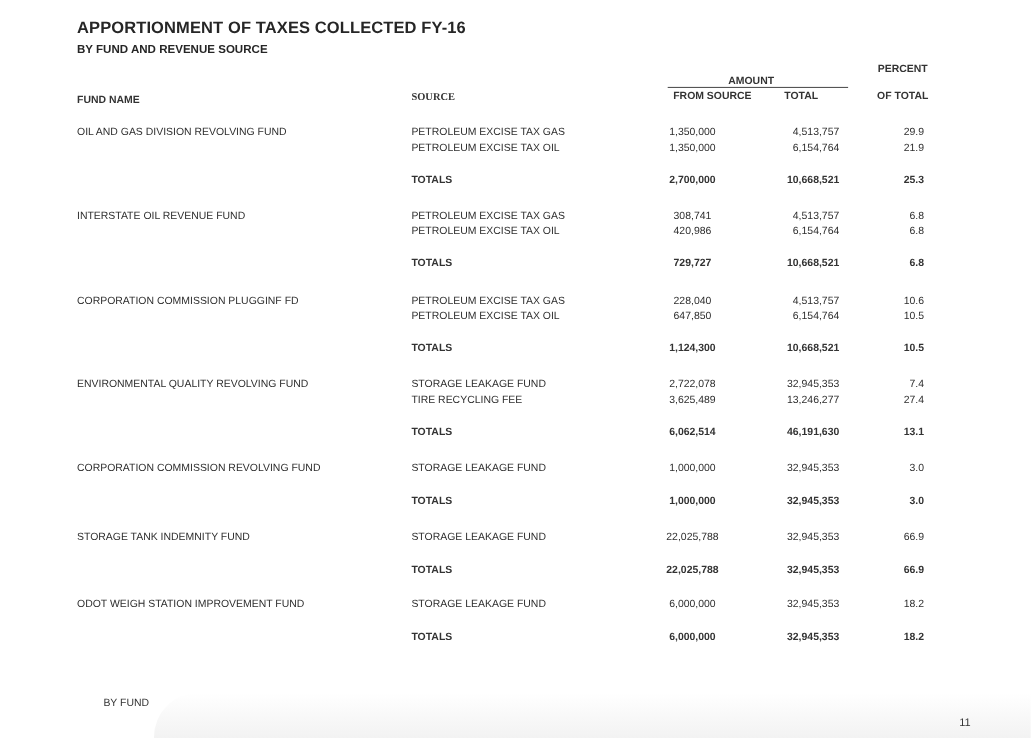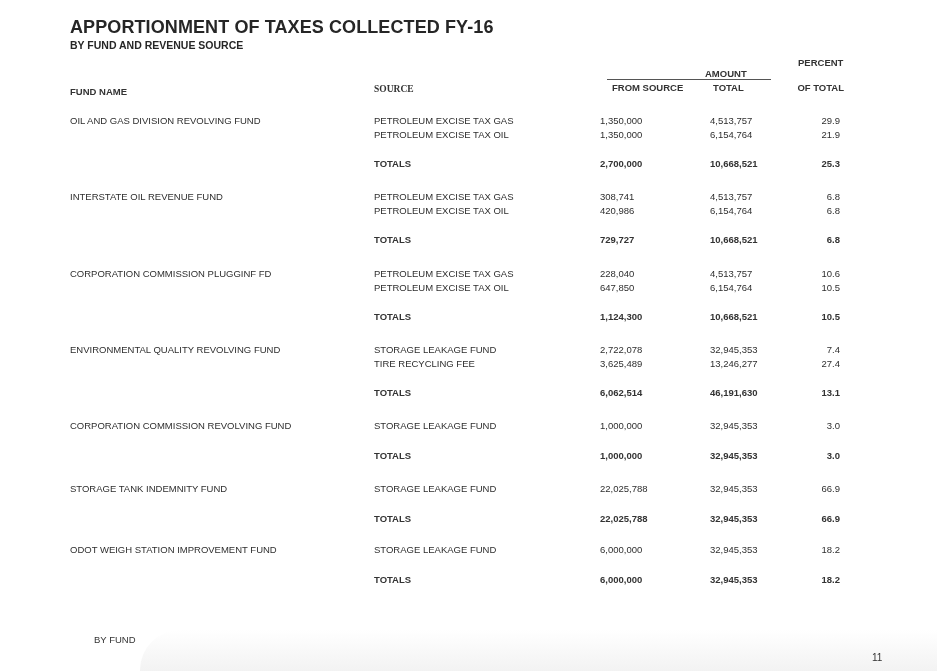--- a/index.html
+++ b/index.html
@@ -9,39 +9,39 @@
       font-family: "Liberation Sans", sans-serif;
       color: #2b2b2b;
     }
     .page { position: absolute; left: 0; top: 0; width: 937px; height: 671px; }
     .shade {
       position: absolute; left: 140px; top: 630px; width: 800px; height: 45px;
       background: linear-gradient(to bottom, rgba(255,255,255,0) 0%, rgba(230,230,230,0.55) 100%);
       border-top-left-radius: 40px;
       pointer-events: none;
     }
-    .title { position: absolute; left: 70px; top: 17px; font-size: 18px; font-weight: bold; letter-spacing: 0.1px; color: #262626; }
+    .title { position: absolute; left: 70px; top: 17px; font-size: 15px; font-weight: bold; letter-spacing: 0.1px; color: #262626; }
     .subtitle { position: absolute; left: 70px; top: 39px; font-size: 10.5px; font-weight: bold; color: #262626; }
 
     .hdr { position: absolute; font-size: 9.5px; font-weight: bold; color: #333; }
     .hdr-fund { left: 70px; top: 86px; }
     .hdr-source { left: 374px; top: 84px; font-family: Liberation Serif, serif; }
-    .hdr-amount { left: 662px; top: 68px; margin-left: 43px; }
+    .hdr-amount { left: 662px; top: 68px; }
     .amount-rule { position: absolute; left: 607px; top: 79px; width: 164px; height: 1px; background: #555; }
     .hdr-from { left: 612px; top: 82px; }
     .hdr-total { left: 713px; top: 82px; }
     .hdr-pct1 { left: 798px; top: 57px; width: 46px; }
     .hdr-pct2 { left: 788px; top: 82px; width: 56px; text-align: right; }
 
     .group { position: absolute; left: 0; width: 937px; }
     .fund-name { position: absolute; left: 70px; top: 0; font-size: 9.5px; color: #2e2e2e; white-space: nowrap; text-align: center; }
     .row { position: absolute; left: 0; width: 763px; height: 14px; }
     .src { position: absolute; left: 374px; font-size: 9.5px; color: #2e2e2e; white-space: nowrap; }
-    .from { position: absolute; left: 600px; width: 83px; text-align: left; font-size: 9.5px; color: #2e2e2e; }
-    .tot { position: absolute; left: 710px; width: 73px; text-align: left; font-size: 9.5px; color: #2e2e2e; }
+    .from { position: absolute; left: 588px; width: 83px; text-align: center; font-size: 9.5px; color: #2e2e2e; }
+    .tot { position: absolute; left: 690px; width: 73px; text-align: right; font-size: 9.5px; color: #2e2e2e; }
     .pct { position: absolute; left: 790px; width: 50px; text-align: right; font-size: 9.5px; color: #2e2e2e; }
     .row.totals .src, .row.totals .from, .row.totals .tot, .row.totals .pct { font-weight: bold; color: #333; }
 
     .footer-left { position: absolute; left: 70px; top: 634px; font-size: 9.5px; color: #333; padding-left: 24px; }
     .footer-right { position: absolute; left: 872px; top: 652px; font-size: 10px; color: #333; }
   </style>
 </head>
 <body>
 
 <div class="page">

